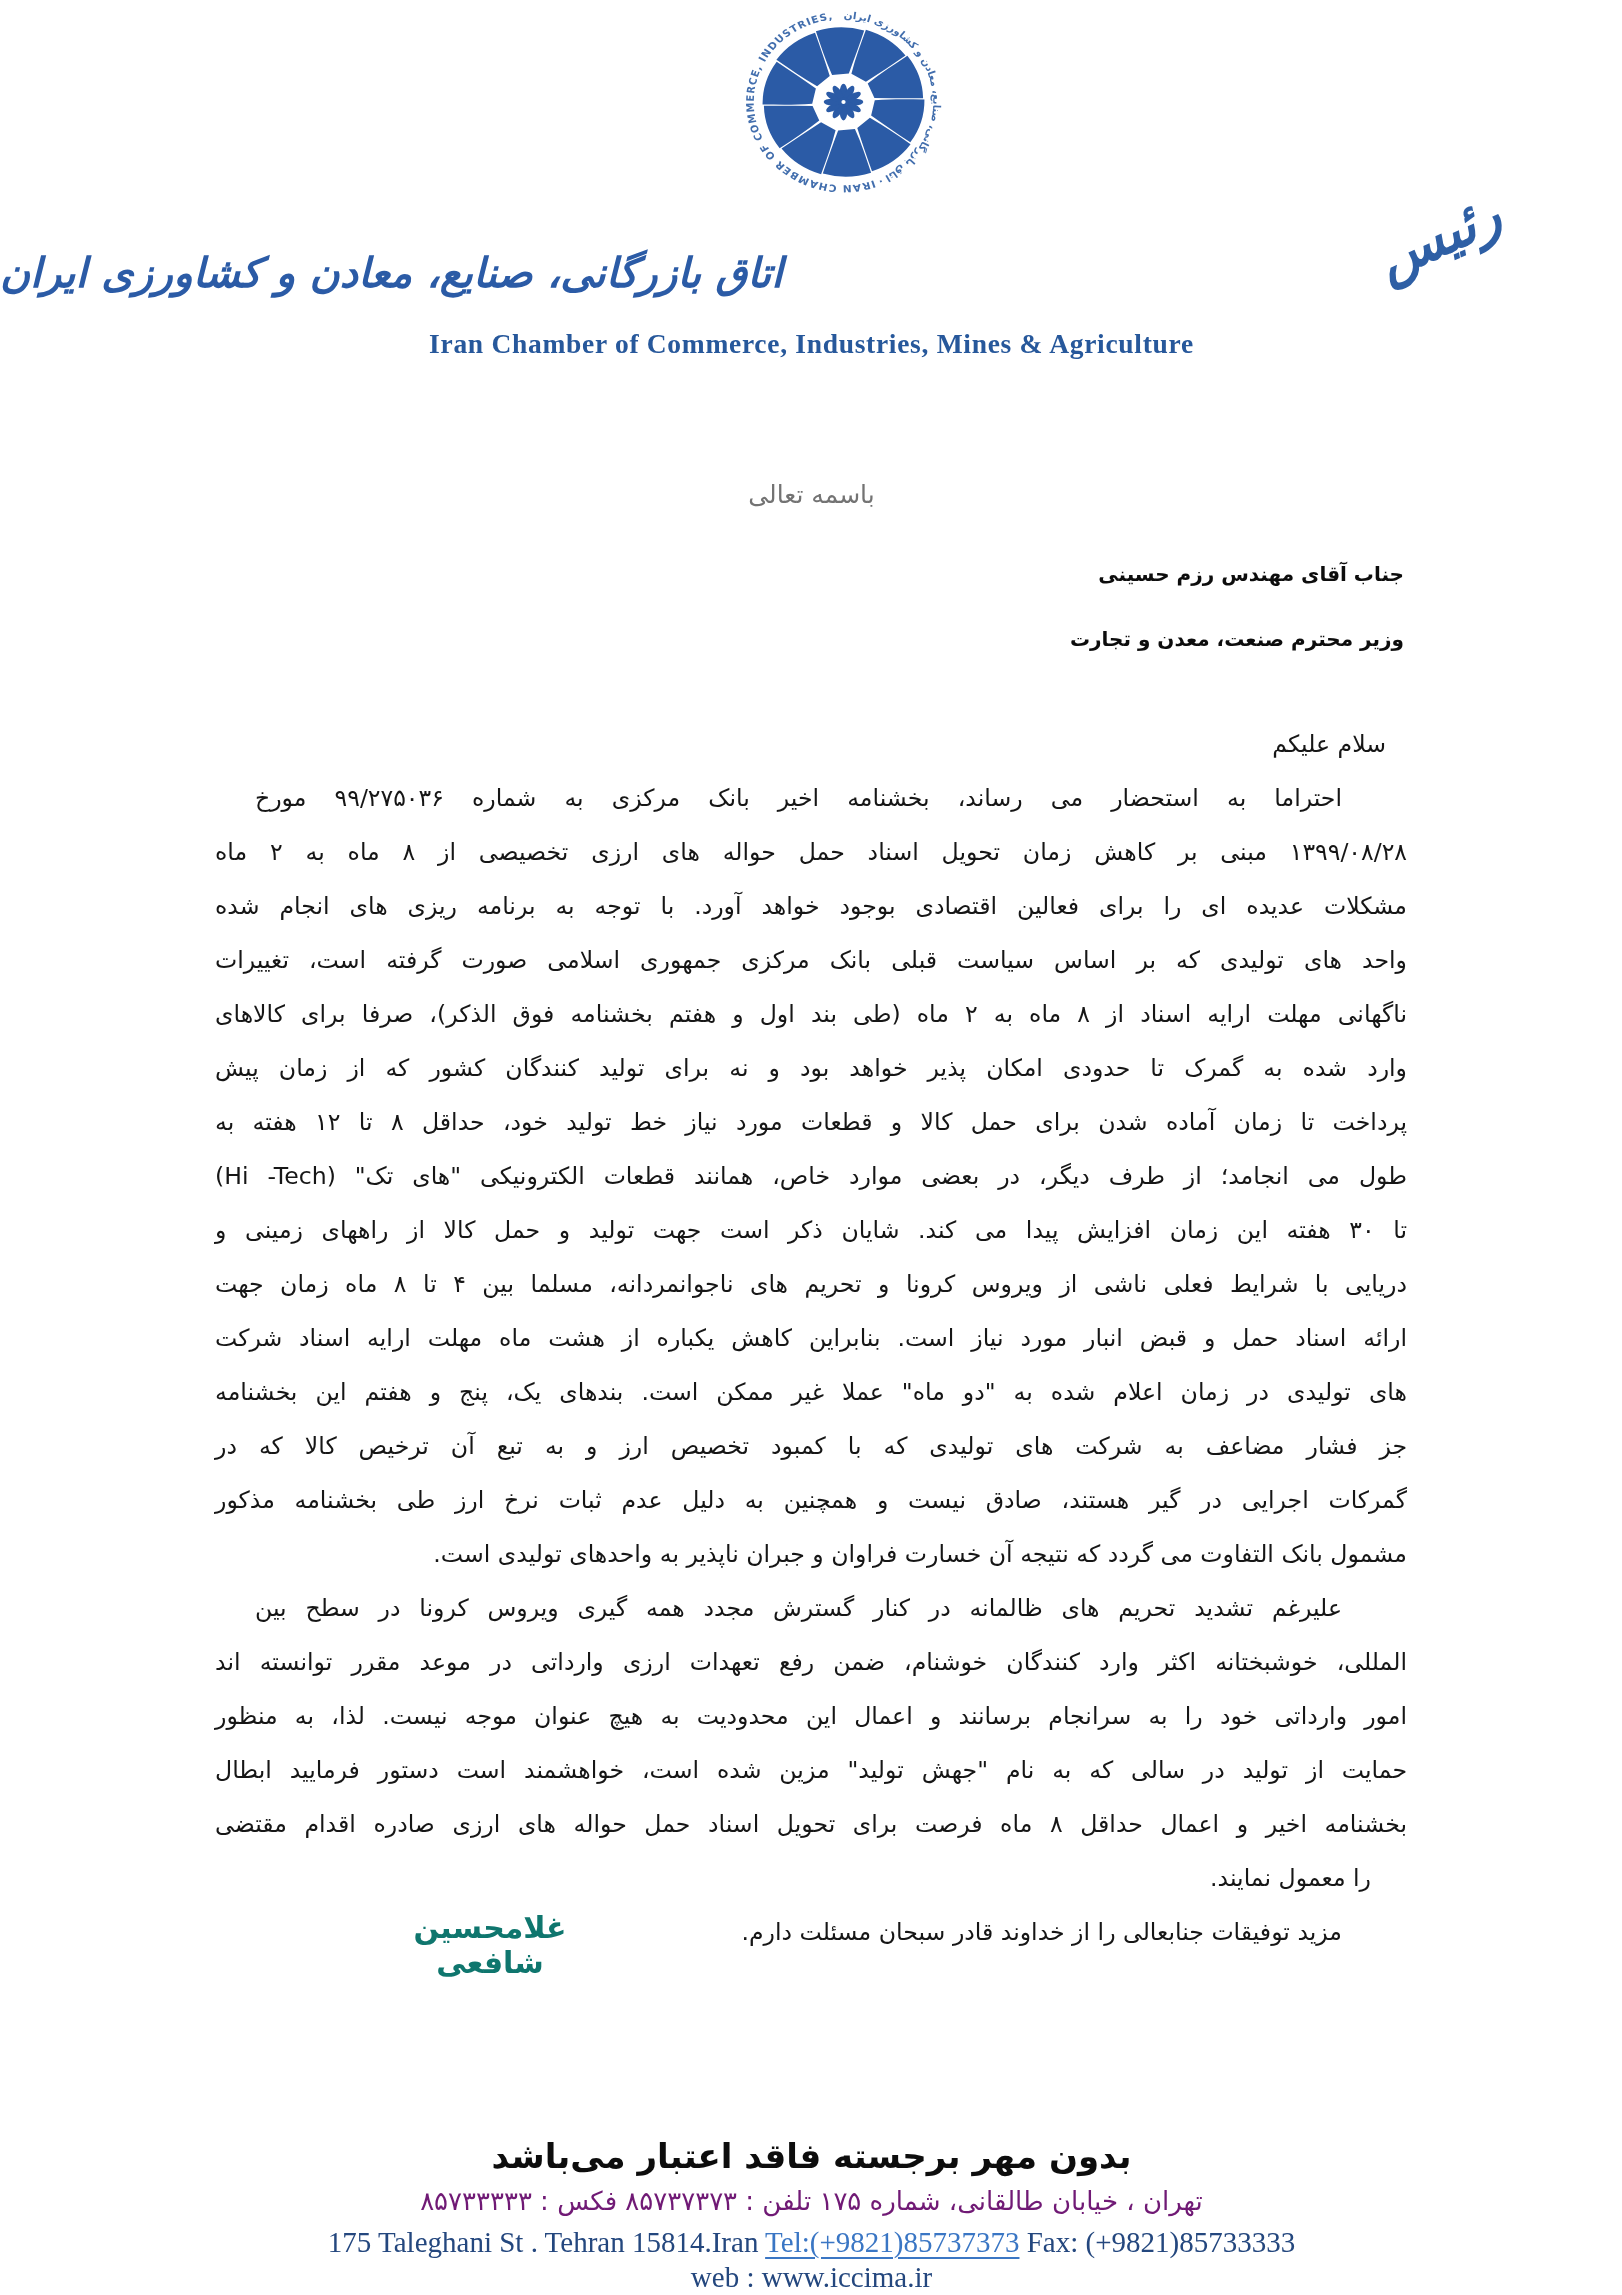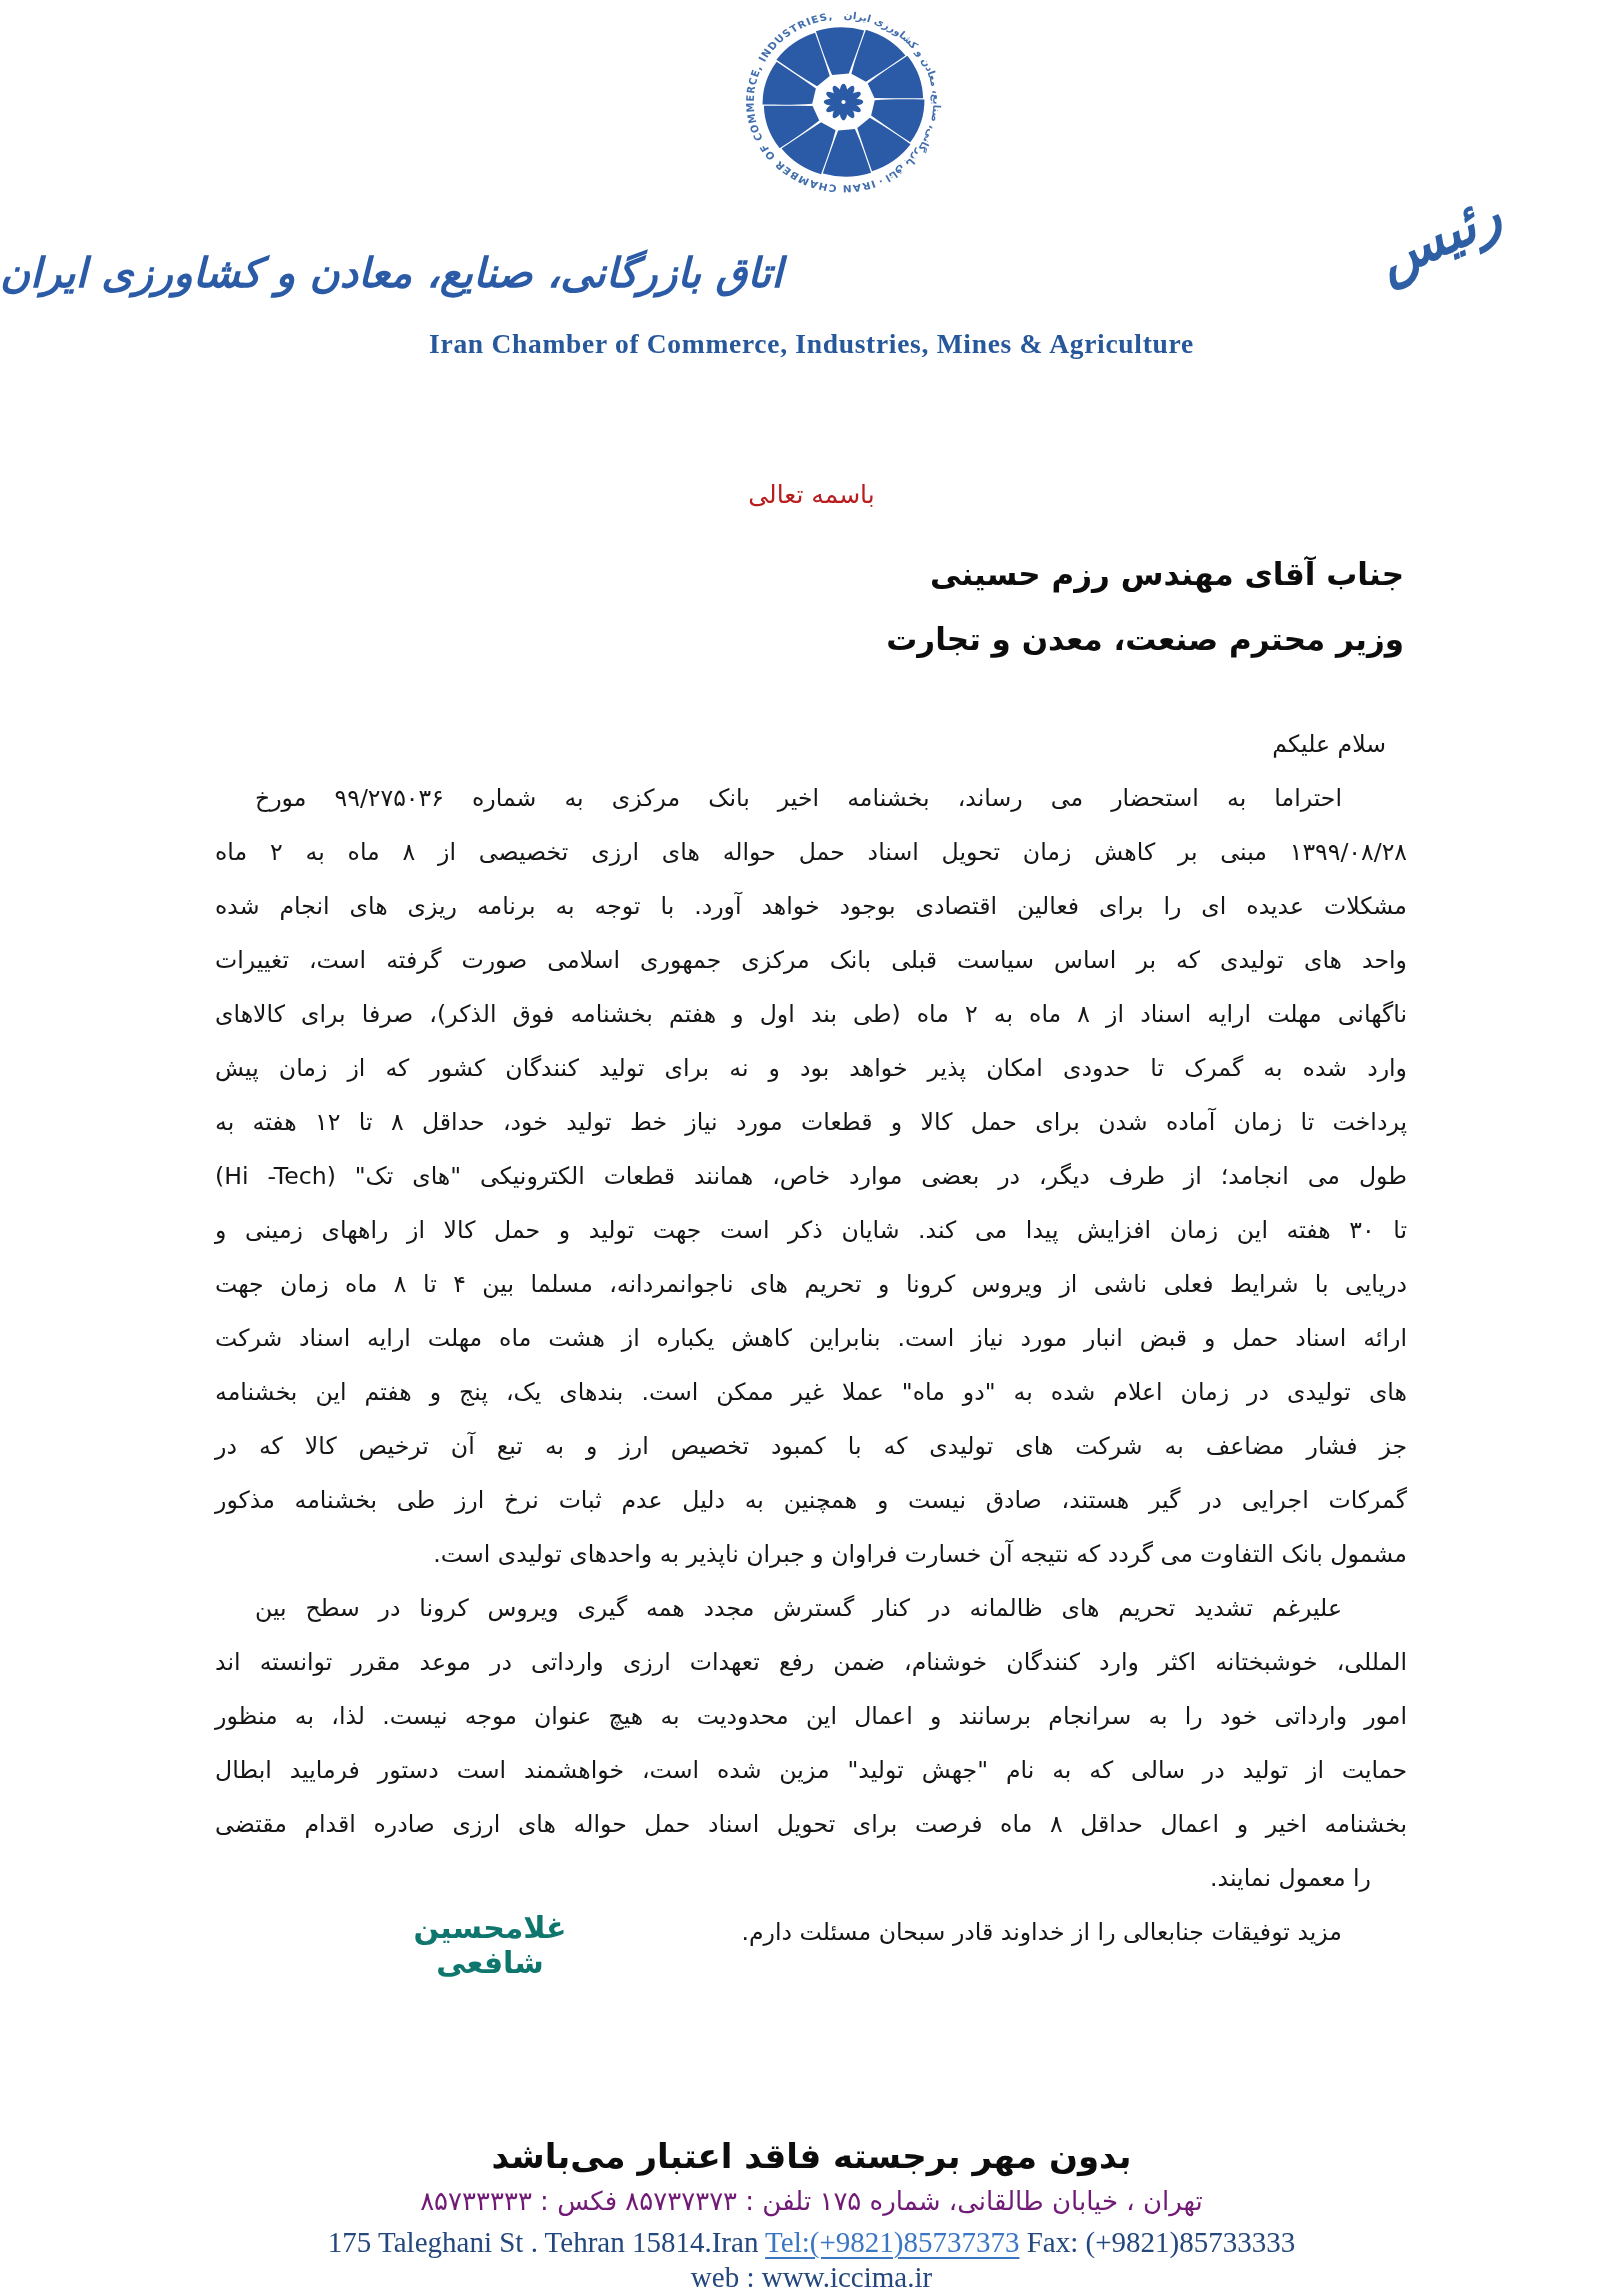--- a/index.html
+++ b/index.html
@@ -10,23 +10,23 @@
   .president{position:absolute;left:1322px;top:216px;width:183px;direction:rtl;
              font-size:55px;font-weight:bold;font-style:italic;color:#2e5fa5;
              transform:rotate(-24deg);}
   .title-fa{position:absolute;left:0;top:249px;width:100%;text-align:left;direction:rtl;
             font-size:41px;font-weight:bold;font-style:italic;color:#2b5ba6;}
   .title-en{position:absolute;left:0;top:328px;width:100%;text-align:center;
             font-family:"Liberation Serif",serif;font-weight:bold;font-size:27.5px;
             color:#27589b;letter-spacing:0.7px;}
   
   .bismillah{position:absolute;left:0;top:480px;width:100%;text-align:center;direction:rtl;
-             font-size:25px;color:#b91c1c;}
+             font-size:25px;color:#737373;}
   .recipient{position:absolute;right:219px;top:542px;direction:rtl;text-align:right;
-             font-weight:bold;font-size:31px;color:#0d0d0d;line-height:65px;}
+             font-weight:bold;font-size:20px;color:#0d0d0d;line-height:65px;}
   .body-block{position:absolute;left:215px;top:717px;width:1192px;direction:rtl;
               font-size:23.6px;color:#161616;}
   .row{height:54px;line-height:54px;white-space:nowrap;}
   .jf{text-align:justify;text-align-last:justify;white-space:normal;}
   .rt{text-align:right;}
   .ind100{padding-right:65px;margin-left:40px;}
   .ind55{padding-right:36px;}
   .ind32{padding-right:21px;}
   .signature{position:absolute;left:359px;top:1910px;width:262px;text-align:center;direction:rtl;
              font-weight:bold;font-size:30px;color:#0f766e;}

